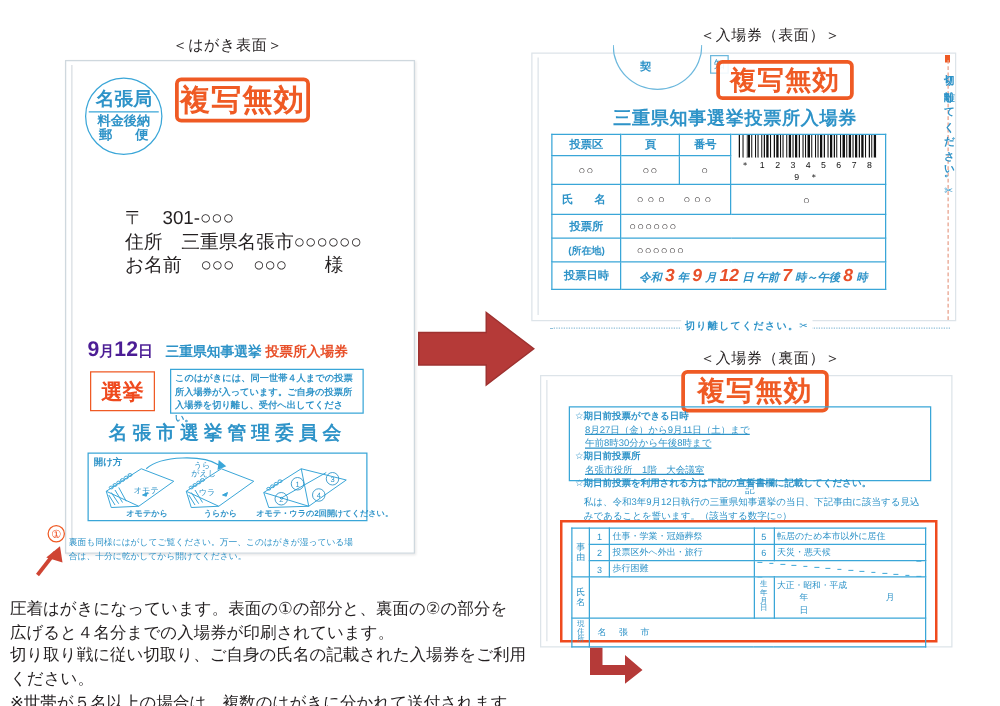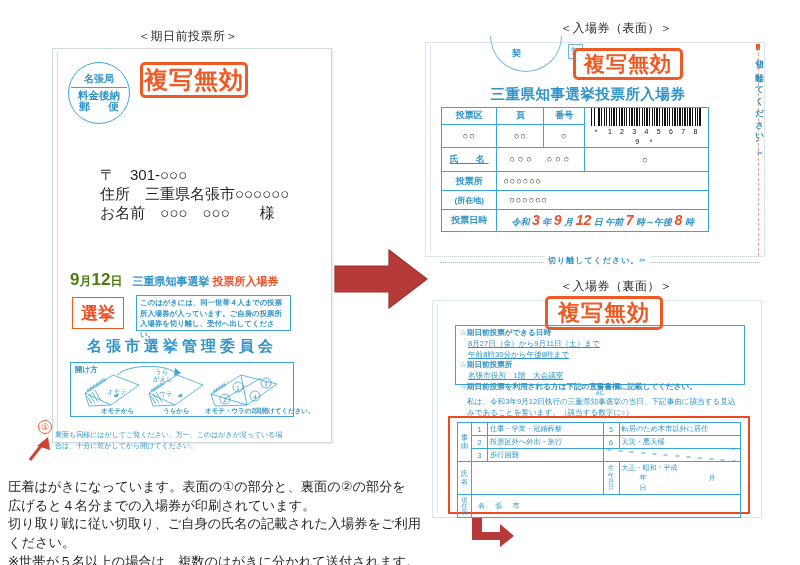--- a/index.html
+++ b/index.html
@@ -28,31 +28,31 @@
     box-sizing:border-box;
   }
   #postcard-inner-line{left:57px;top:52px;width:1px;height:385px;background:#d7dde2;}
 
   .stamp{
     left:68px;top:62px;width:62px;height:62px;border:1.6px solid #3aa6d8;
     border-radius:50%;color:#2e93c8;box-sizing:border-box;
     display:flex;flex-direction:column;align-items:center;justify-content:center;
     line-height:1.05;
   }
-  .stamp .s1{font-size:10px;font-weight:bold;padding-bottom:1px;}
+  .stamp .s1{font-size:15px;font-weight:bold;padding-bottom:1px;}
   .stamp .divider{width:56px;height:1px;background:#3aa6d8;margin:1px 0 2px;}
   .stamp .s2{font-size:10.5px;font-weight:bold;}
   .stamp .s3{font-size:10.5px;font-weight:bold;letter-spacing:4px;padding-left:4px;}
 
   #fukusha1{left:140px;top:62px;width:108px;height:36px;font-size:24px;}
 
   #addr{left:100px;top:165px;color:#231f20;font-size:15px;line-height:1.28;white-space:pre;}
 
   #datehdr{left:70px;top:270px;display:flex;align-items:baseline;gap:10px;}
-  #datehdr .d1{color:#4d7c0f;font-weight:bold;font-size:17px;}
+  #datehdr .d1{color:#4c1d95;font-weight:bold;font-size:17px;}
   #datehdr .d1 .sm{font-size:12px;}
   #datehdr .d2{color:#e8502a;font-size:11px;font-weight:bold;}
   #datehdr .d2 .b{color:#2e93c8;}
 
   #senkyo{left:72px;top:297px;width:52px;height:32px;border:1.4px solid #ef5a24;
     color:#ef4a1e;font-size:17px;font-weight:bold;display:flex;align-items:center;justify-content:center;box-sizing:border-box;}
   #note1{left:136px;top:295px;width:155px;height:36px;border:1px solid #3aa6d8;
     color:#2e93c8;font-size:7.4px;line-height:1.45;padding:2px 3px;box-sizing:border-box;font-weight:bold;}
 
   #committee{left:72px;top:337px;width:220px;text-align:center;color:#2e93c8;
@@ -139,21 +139,21 @@
   .ymd{font-size:7px;letter-spacing:16px;padding-left:18px !important;}
 
   #arrow2{left:470px;top:518px;width:46px;height:30px;}
   #note2{left:520px;top:516px;color:#e8502a;font-size:10px;line-height:1.35;white-space:pre;}
 </style>
 </head>
 <body>
 
 <div class="page">
 
-  <div class="abs cap" style="left:138px;top:28px;">＜期日前投票所＞</div>
+  <div class="abs cap" style="left:138px;top:28px;">＜はがき表面＞</div>
 
   <div class="abs" id="postcard"></div>
   <div class="abs" id="postcard-inner-line"></div>
 
   <div class="abs stamp">
     <div class="s1">名張局</div>
     <div class="divider"></div>
     <div class="s2">料金後納</div>
     <div class="s3">郵　便</div>
   </div>
@@ -361,21 +361,21 @@
             </div>
         <div id="barnum">＊ 1 2 3 4 5 6 7 8 9 ＊</div>
       </td>
     </tr>
     <tr>
       <td class="val-cell">○○</td>
       <td class="val-cell">○○</td>
       <td class="val-cell">○</td>
     </tr>
     <tr>
-      <td class="lbl-cell" style="height:23px;letter-spacing:4px;text-decoration:underline;">氏　名</td>
+      <td class="lbl-cell" style="height:23px;letter-spacing:4px;">氏　名</td>
       <td colspan="2" class="name-val">○○○　○○○</td>
       <td class="name-val" style="width:10px;">○</td>
     </tr>
     <tr>
       <td class="lbl-cell" style="height:18px;">投票所</td>
       <td colspan="3" class="place-val">○○○○○○</td>
     </tr>
     <tr>
       <td class="lbl-cell" style="height:18px;font-size:8px;border-top:none;">(所在地)</td>
       <td colspan="3" class="place-val" style="border-top:none;padding-left:12px !important;">○○○○○○</td>

